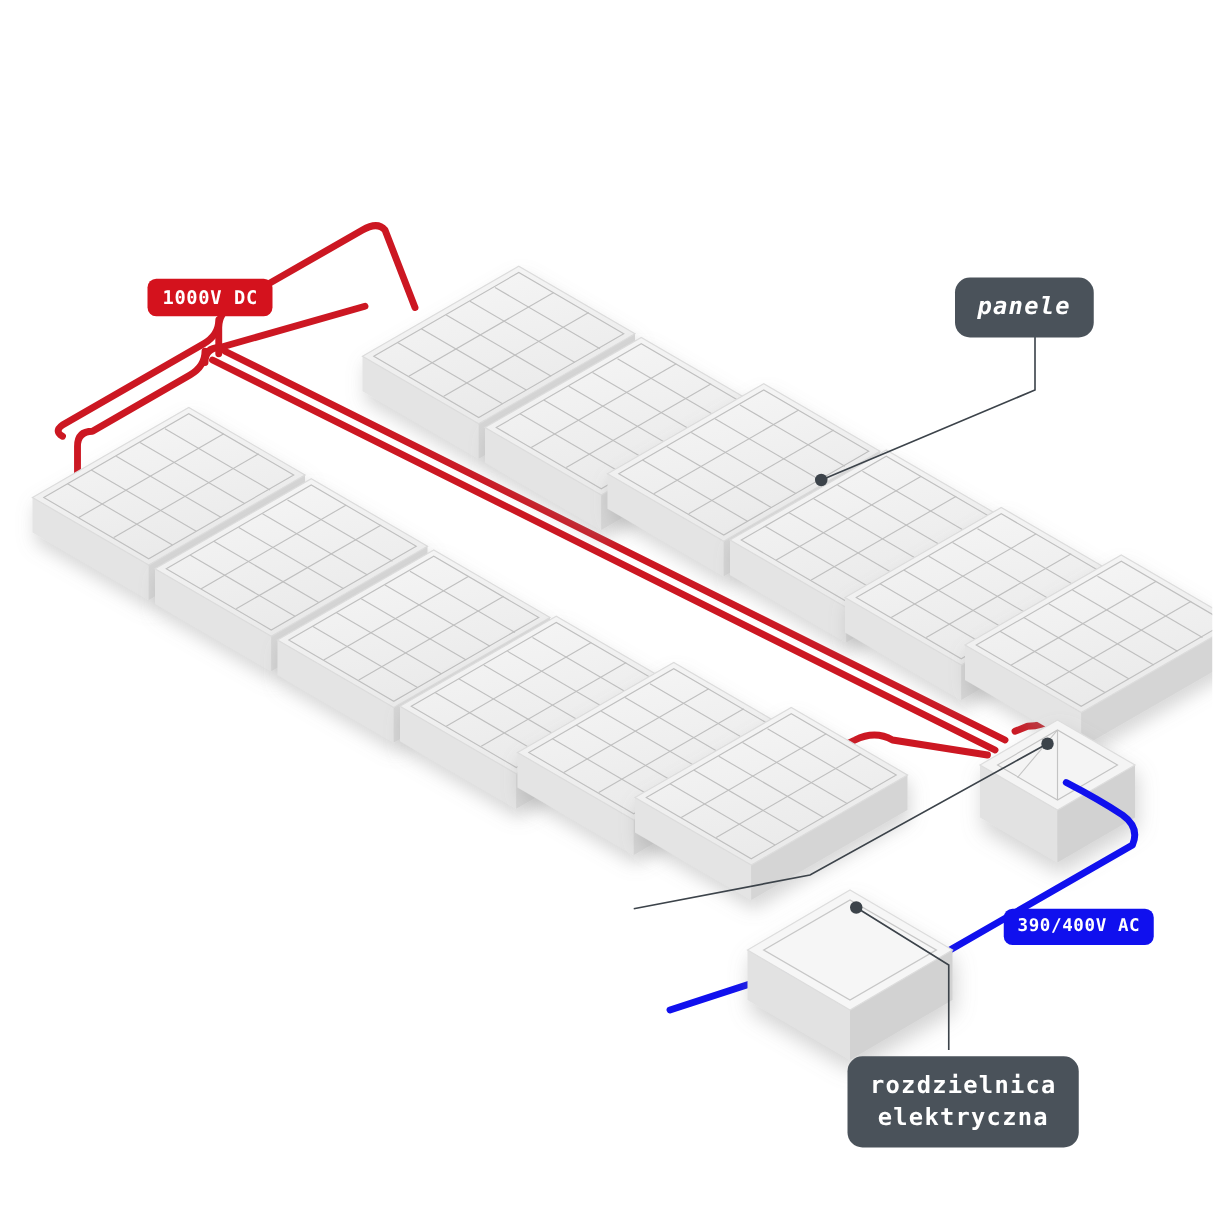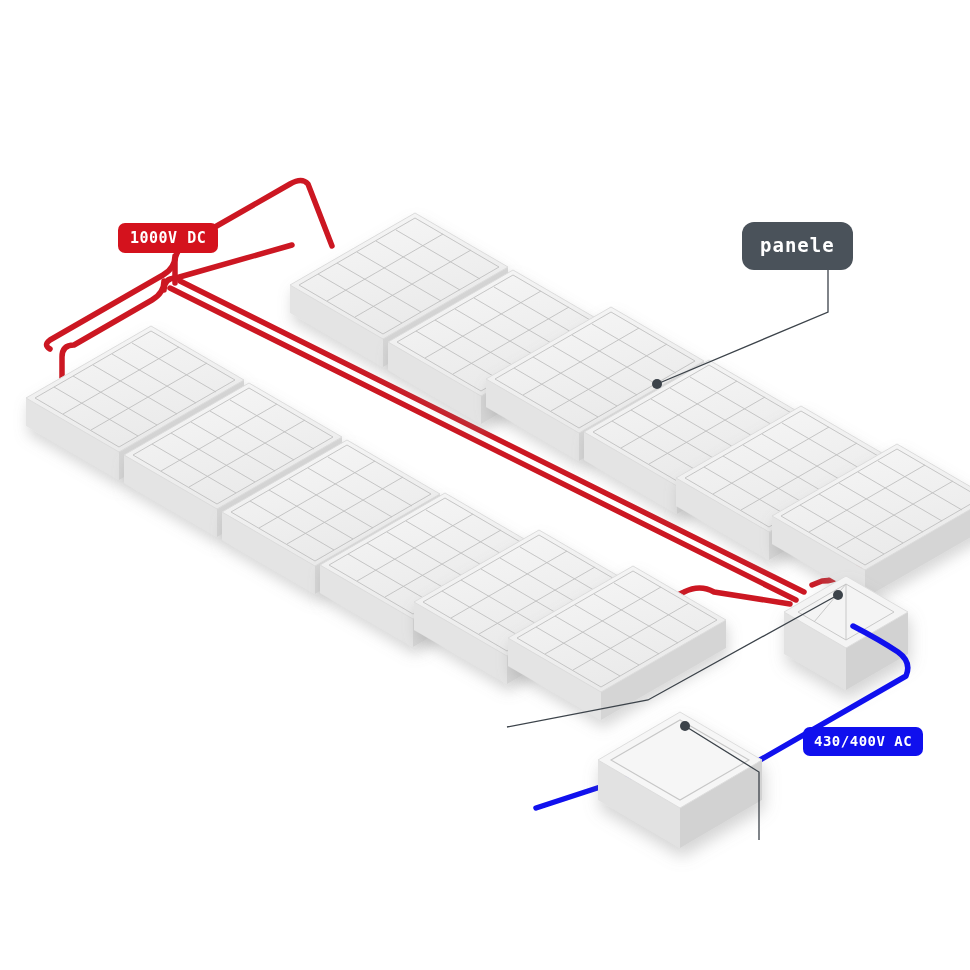--- a/index.html
+++ b/index.html
@@ -199,22 +199,26 @@
       <circle cx="838" cy="595" r="5"></circle>
       <circle cx="685" cy="726" r="5"></circle>
     </g>
   </svg>
 
   <div class="badge badge-dc" style="left:118px; top:223px;">
     <span class="badge-line">1000V DC</span>
   </div>
 
   <div class="badge badge-ac" style="left:803px; top:727px;">
-    <span class="badge-line">430/400V AC</span>
-  </div>
-
-  <div class="badge badge-dark" style="left:742px; top:222px;">
+    <span class="badge-line">390/400V AC</span>
+  </div>
+
+  <div class="badge badge-dark" style="left:764px; top:222px;font-style:italic;">
     <span class="badge-line">panele</span>
   </div>
 
 
+  <div class="badge badge-dark" style="left:678px; top:845px;">
+    <span class="badge-line">rozdzielnica</span>
+    <span class="badge-line">elektryczna</span>
+  </div>
 
 </div>
 
 </body></html>

